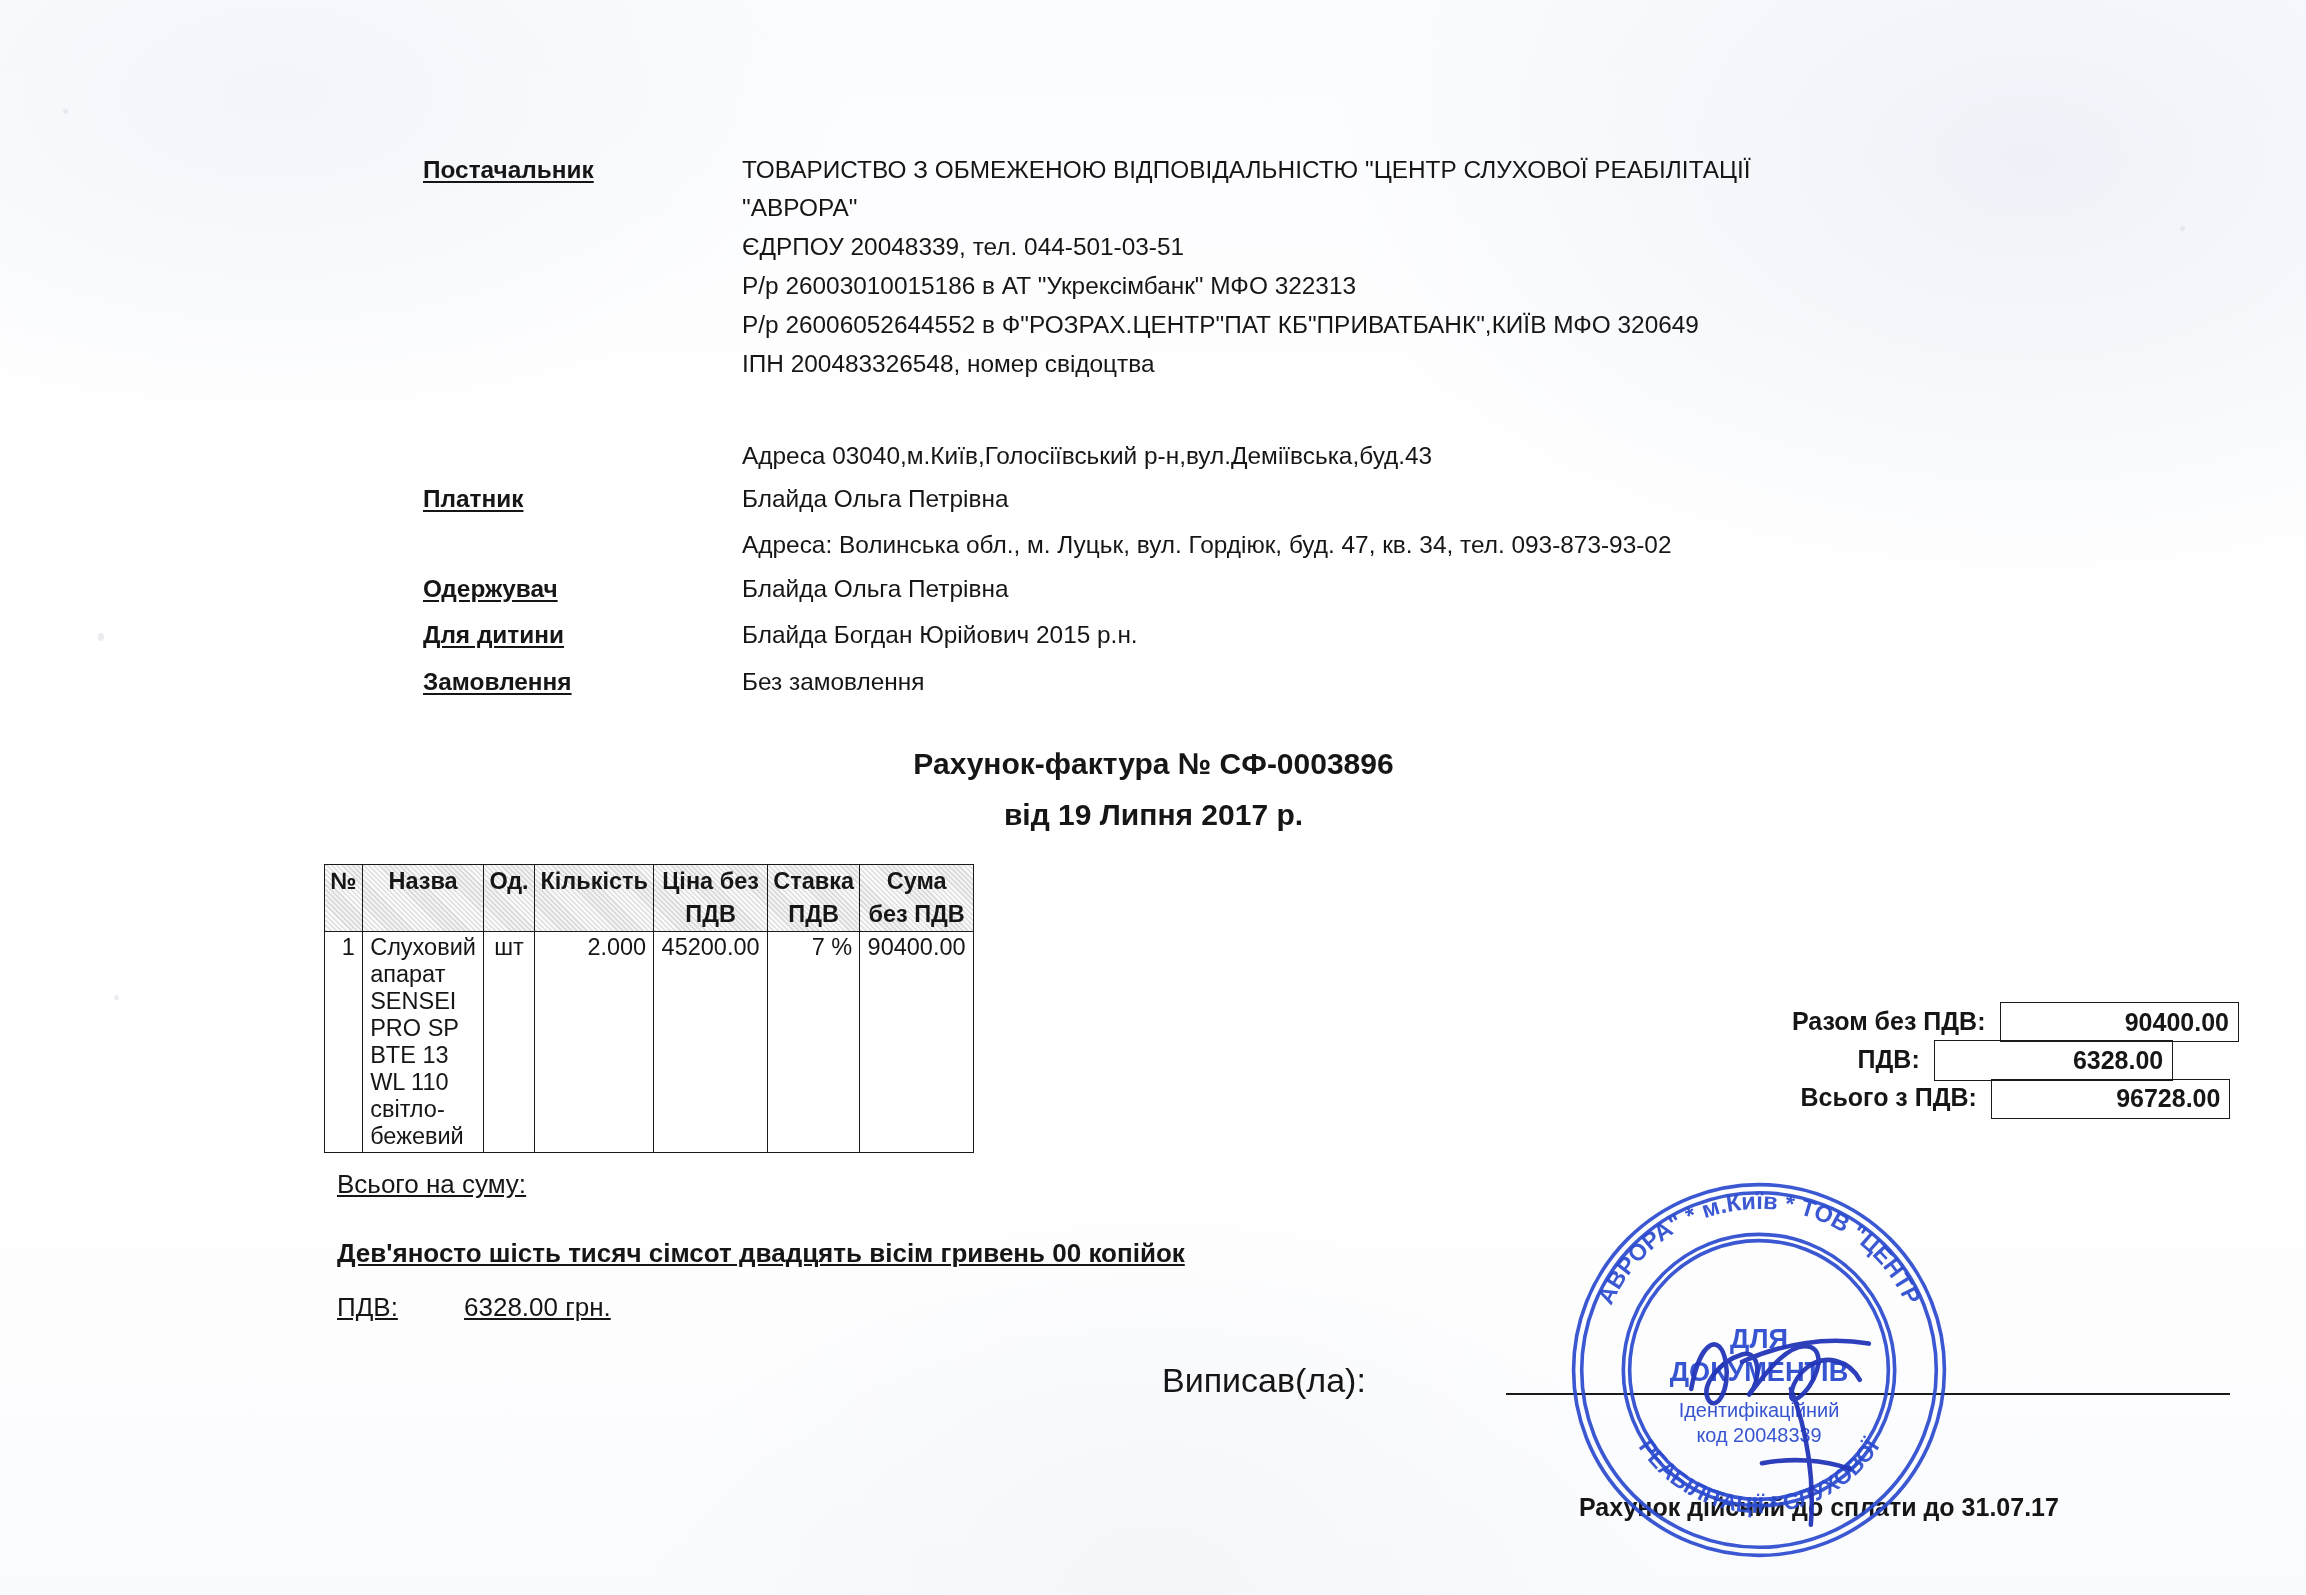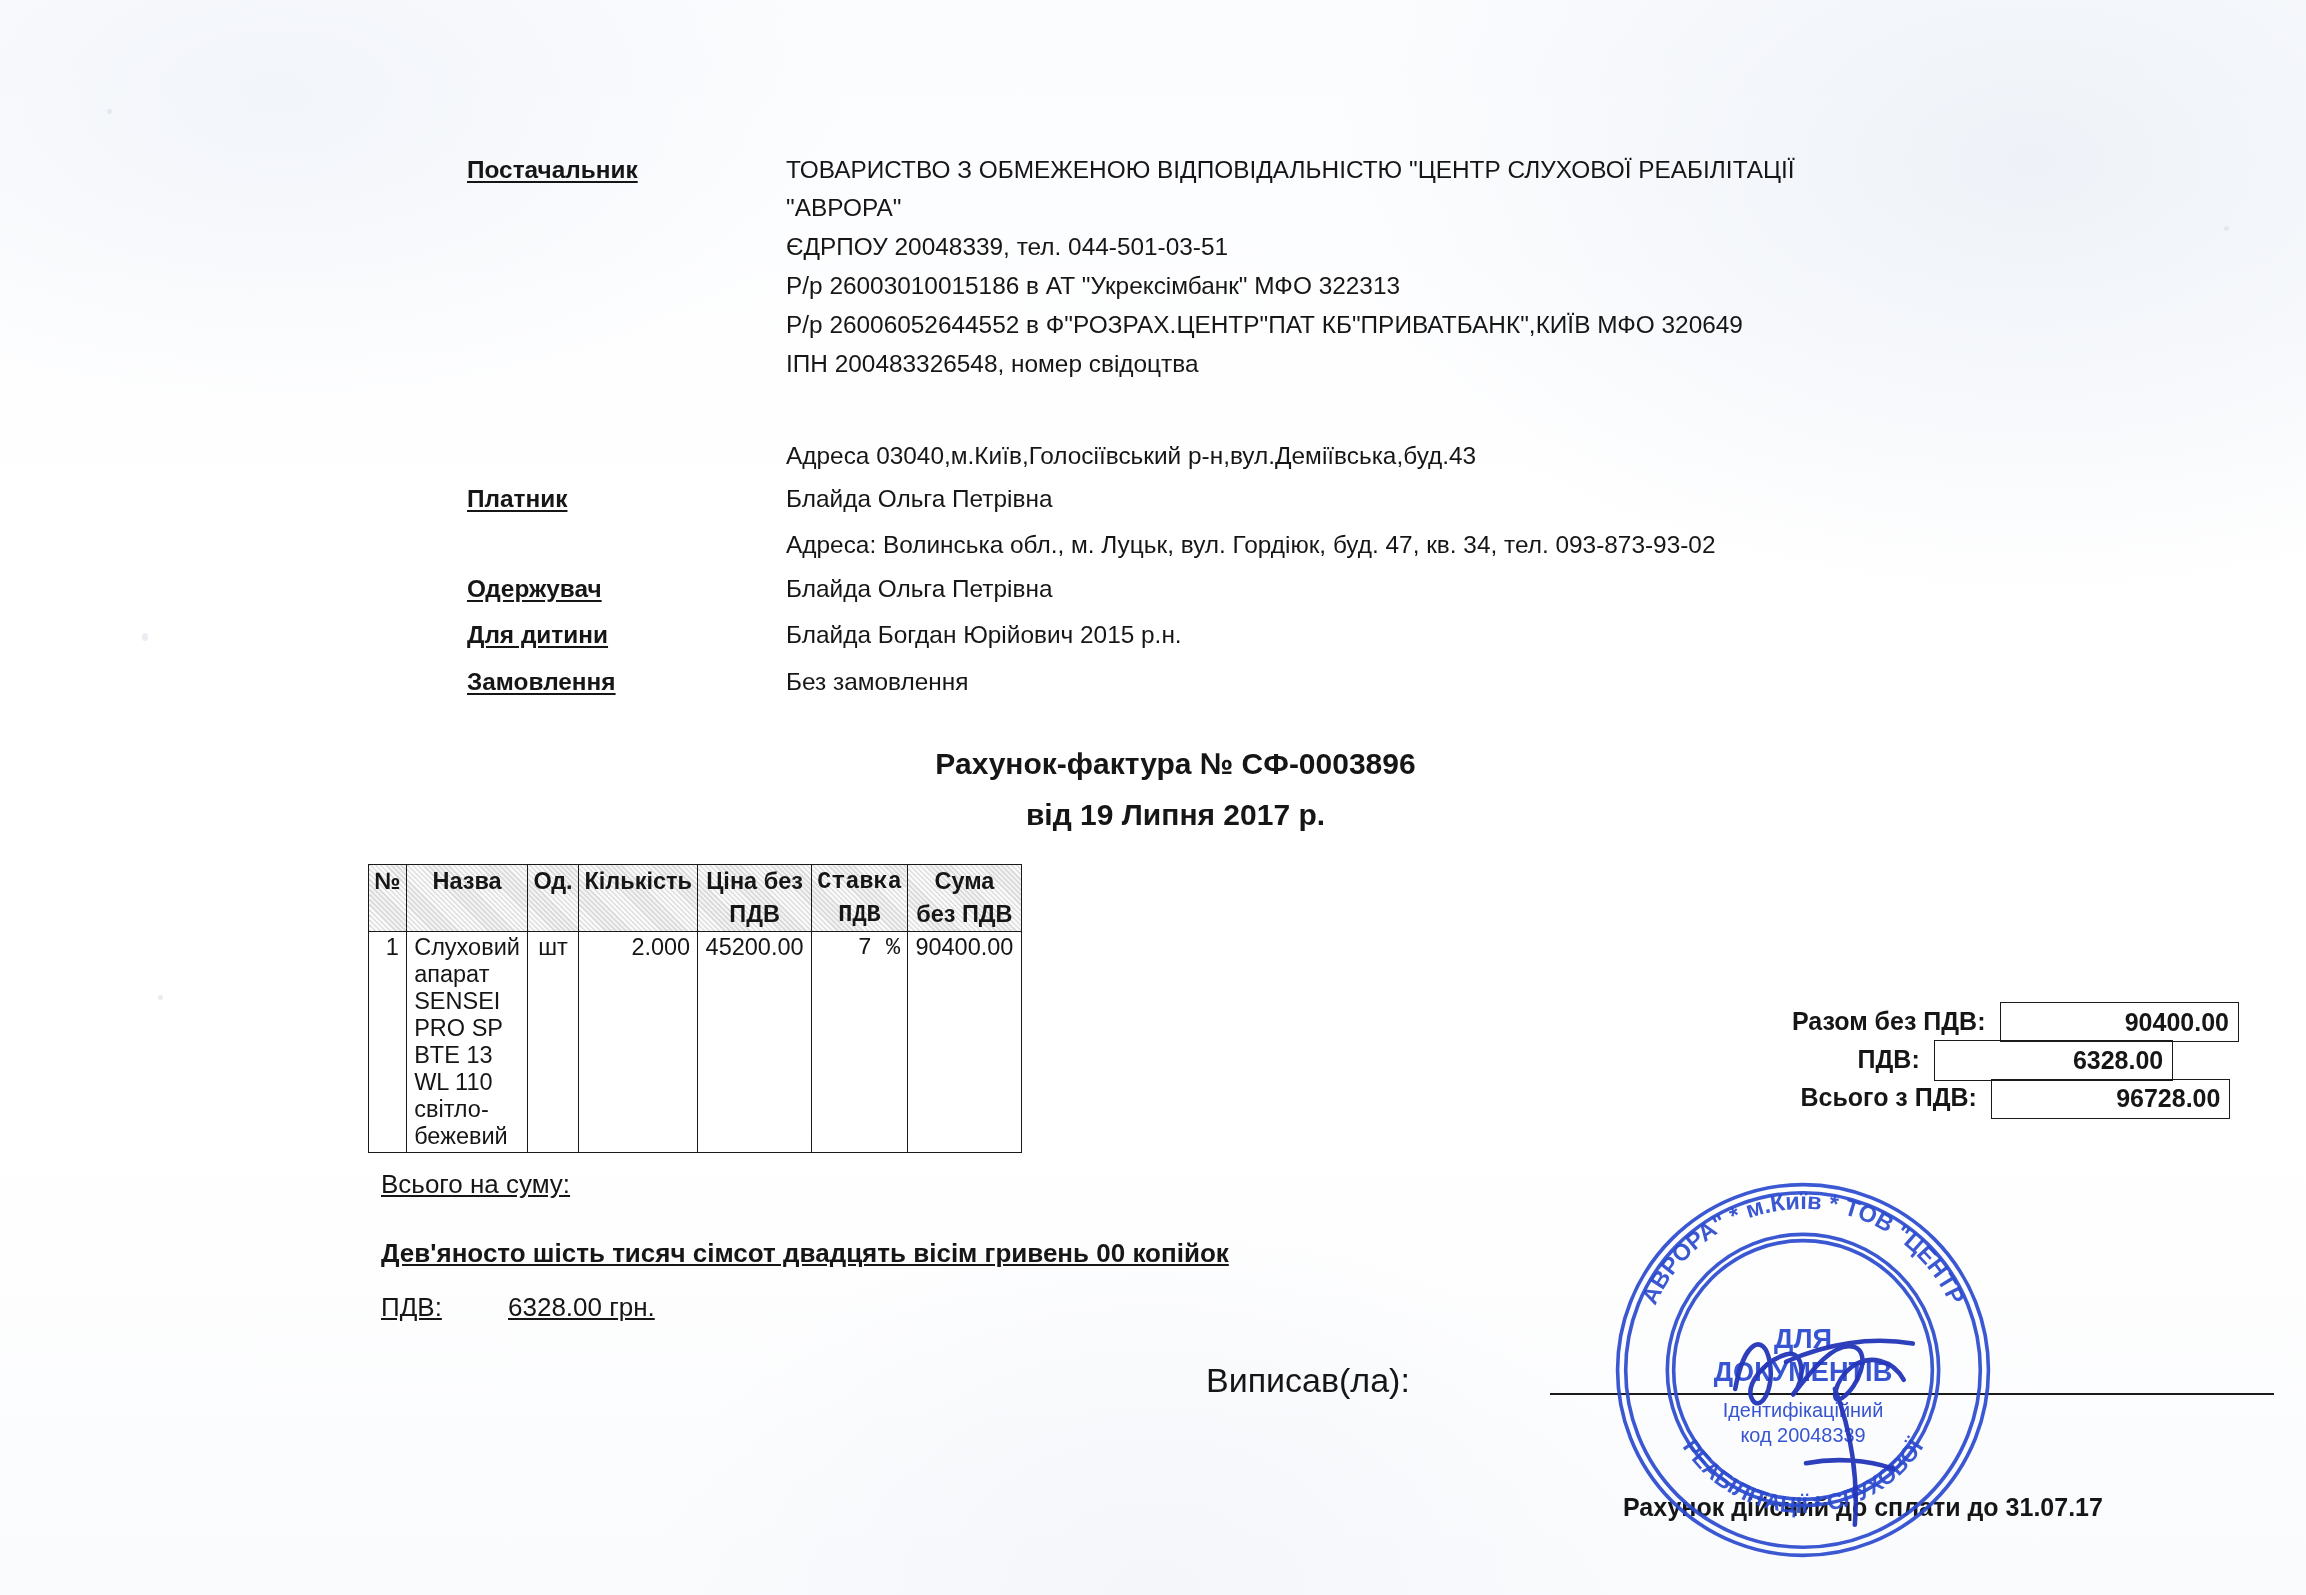--- a/index.html
+++ b/index.html
@@ -21,21 +21,20 @@
     inset: 0;
     background:
       radial-gradient(ellipse 814px 452px at 12% 6%, #f2f5fa 0%, rgba(255,255,255,0) 70%),
       radial-gradient(ellipse 995px 633px at 88% 10%, #eef2f8 0%, rgba(255,255,255,0) 70%),
       radial-gradient(ellipse 724px 543px at 50% 100%, #f4f6fa 0%, rgba(255,255,255,0) 70%),
       linear-gradient(180deg, #fbfcfe 0%, #ffffff 35%, #ffffff 70%, #fafbfd 100%);
   }
   .sheet {
     position: absolute;
     inset: 0;
-    margin-left: 44px;
   }
 
   
   .hdr {
     position: absolute;
     left: 0; top: 0;
     width: 100%;
   }
   .lbl {
     position: absolute;
@@ -84,21 +83,21 @@
     font-weight: bold;
     height: 34px;
     line-height: 33px;
     padding: 0 5.4px;
   }
   .c-num { width: 65px; text-align: right; }
   .c-name { width: 724px; text-align: left; }
   .c-unit { width: 83px; text-align: center; }
   .c-qty { width: 194px; text-align: right; }
   .c-price { width: 240px; text-align: right; }
-  .c-rate { width: 208px; text-align: right; font-family: Liberation Mono, monospace; }
+  .c-rate { width: 208px; text-align: right; }
   .c-sum { width: 240px; text-align: right; }
 
   .row-cell { height: 74px; }
 
   
   .totals {
     position: absolute;
     right: 68px;
     top: 1002px;
     font-size: 25px;

